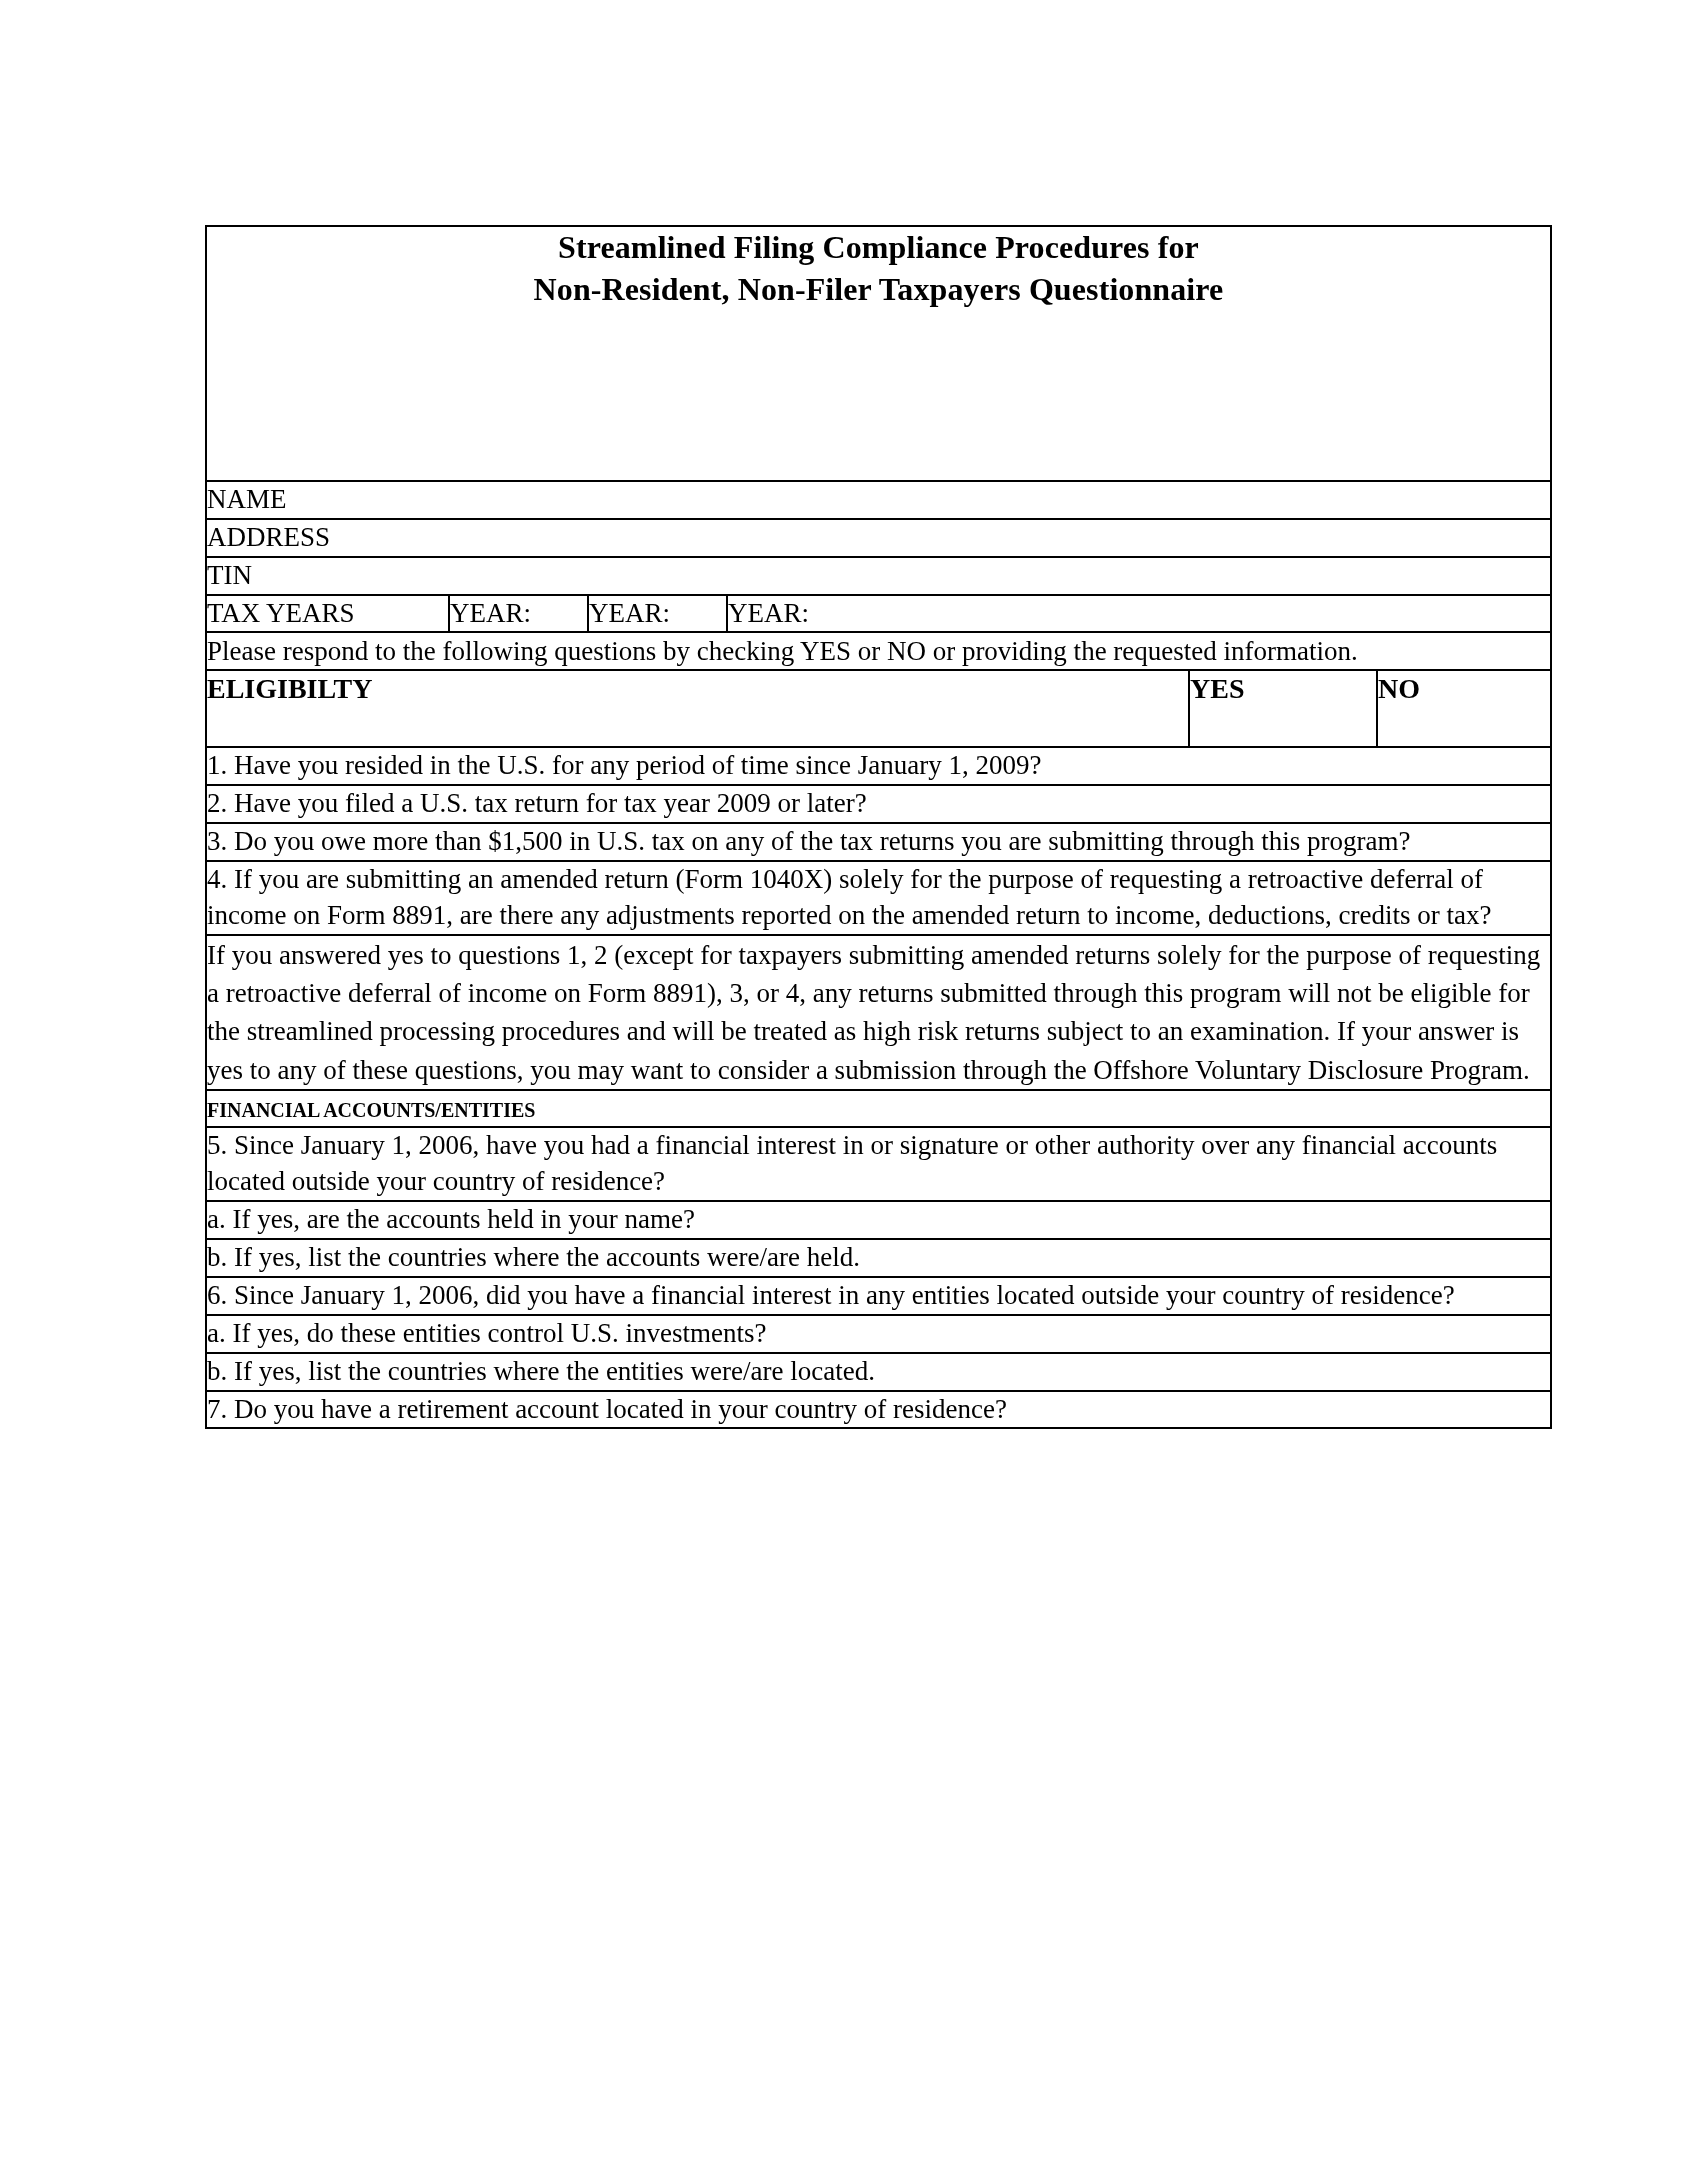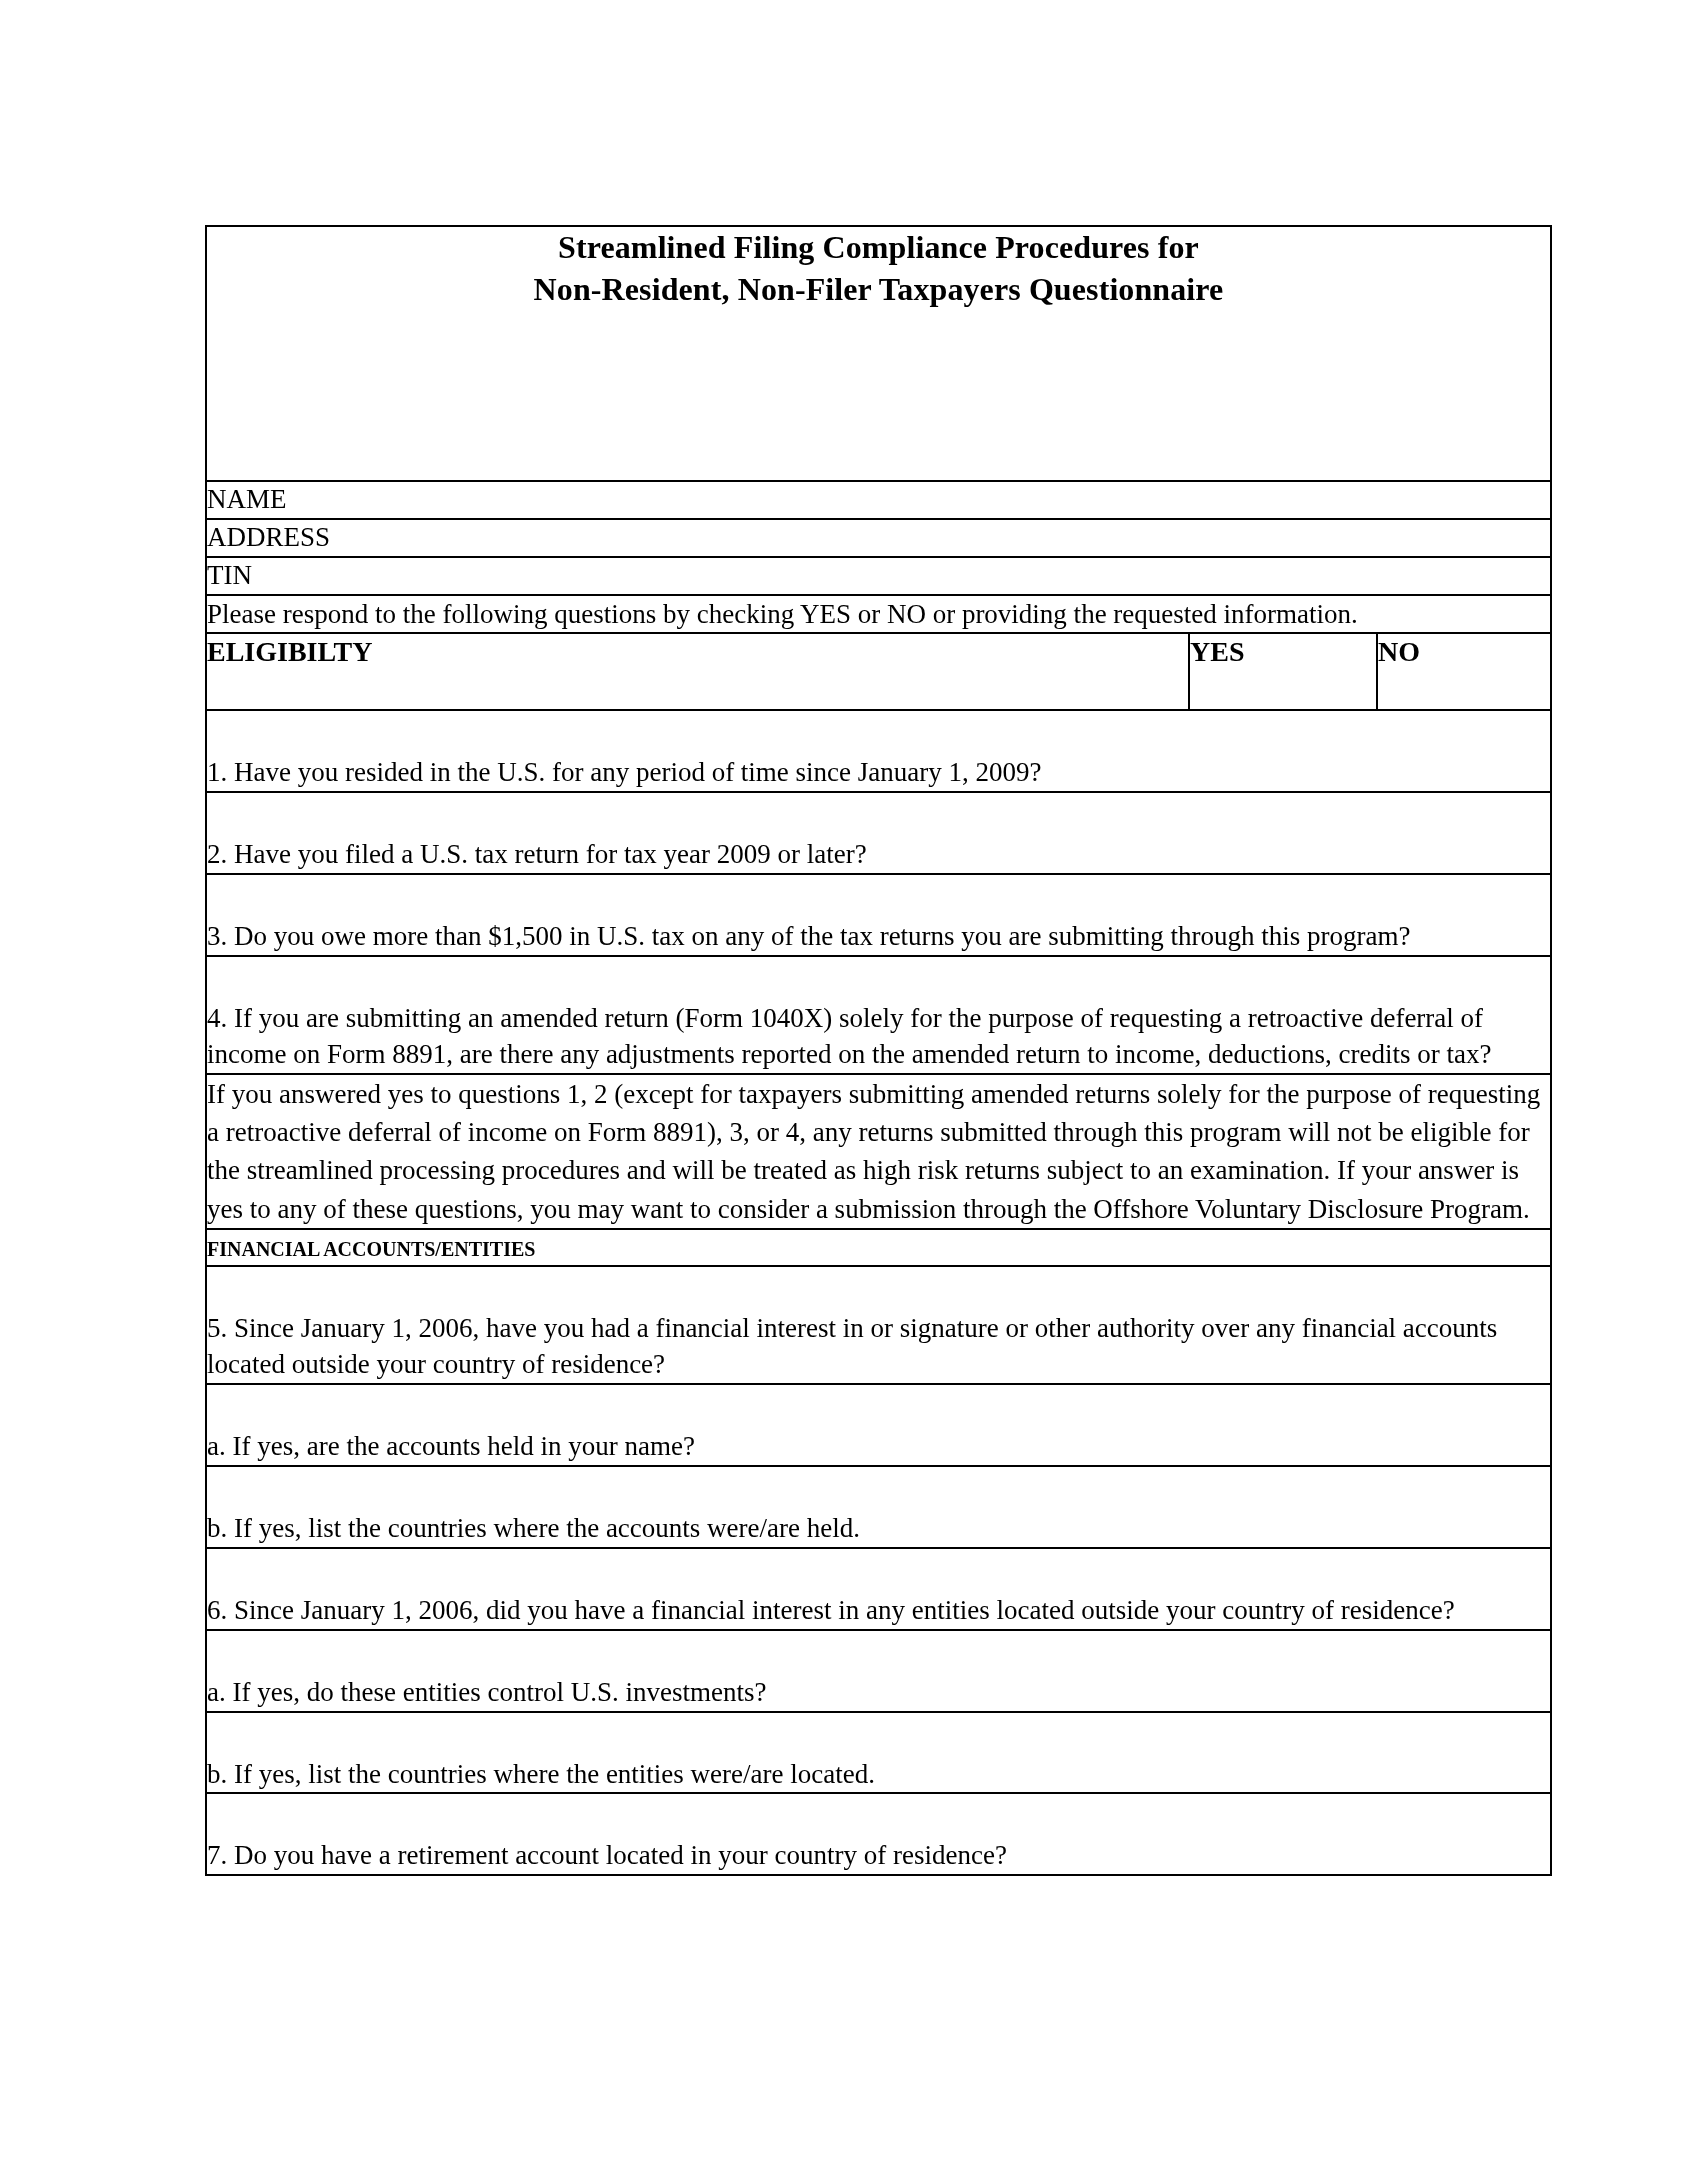--- a/index.html
+++ b/index.html
@@ -103,21 +103,20 @@
     font-size: 28px;
   }
 
   
   .question-cell {
     padding: 5px 14px 6px 12px;
   }
   .question-text {
     font-size: 27px;
     line-height: 1.33;
-    margin-top: 44px;
   }
 
   
   .narrative-cell {
     padding: 28px 20px 28px 12px;
   }
   .narrative-text {
     font-size: 27px;
     line-height: 1.42;
     text-align: left;
@@ -167,20 +166,34 @@
           <span>ADDRESS</span>
         </td>
       </tr>
 
       <tr>
         <td class="label-cell" colspan="6">
           <span>TIN</span>
         </td>
       </tr>
 
+      <tr>
+        <td class="taxyear-label">
+          <span>TAX YEARS</span>
+        </td>
+        <td class="year-cell">
+          <span>YEAR:</span>
+        </td>
+        <td class="year-cell">
+          <span>YEAR:</span>
+        </td>
+        <td class="year-cell" colspan="3">
+          <span>YEAR:</span>
+        </td>
+      </tr>
 
       <tr>
         <td class="instruction-cell" colspan="6">
           <div class="instruction-text">Please respond to the following questions by checking YES or NO or providing the requested information.</div>
         </td>
       </tr>
 
       <tr>
         <td class="section-head-cell" colspan="4">
           <span class="section-head-text">ELIGIBILTY</span>

